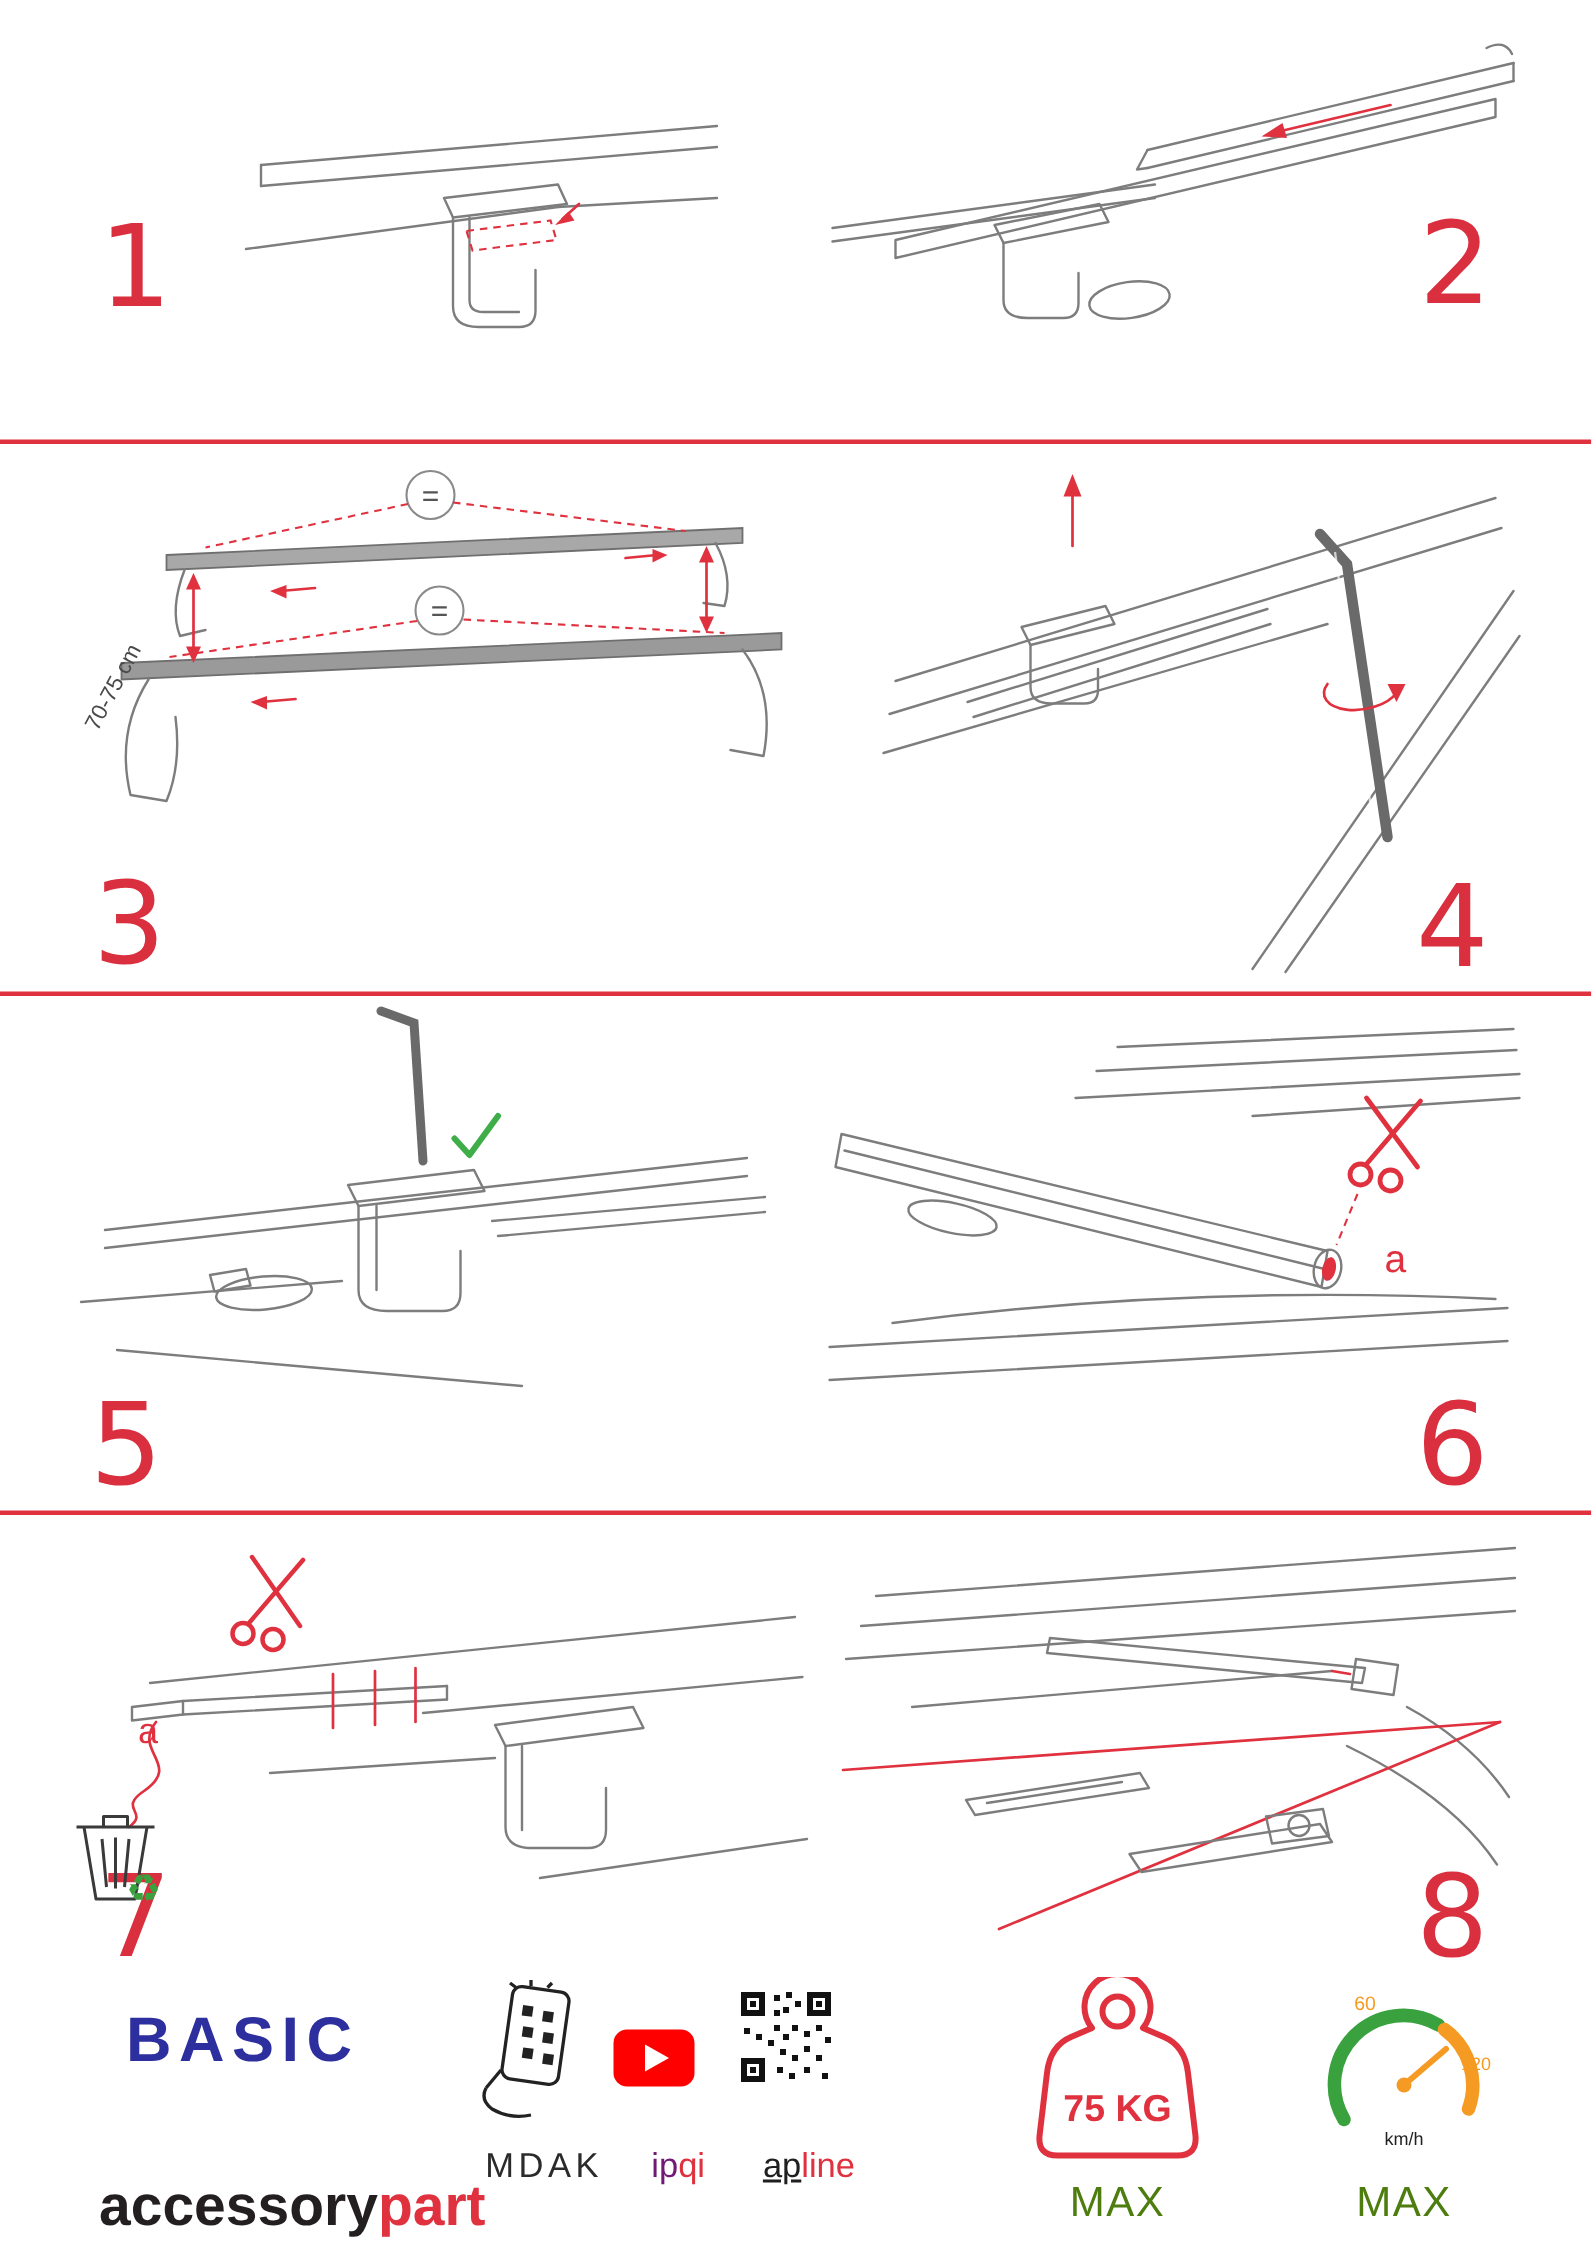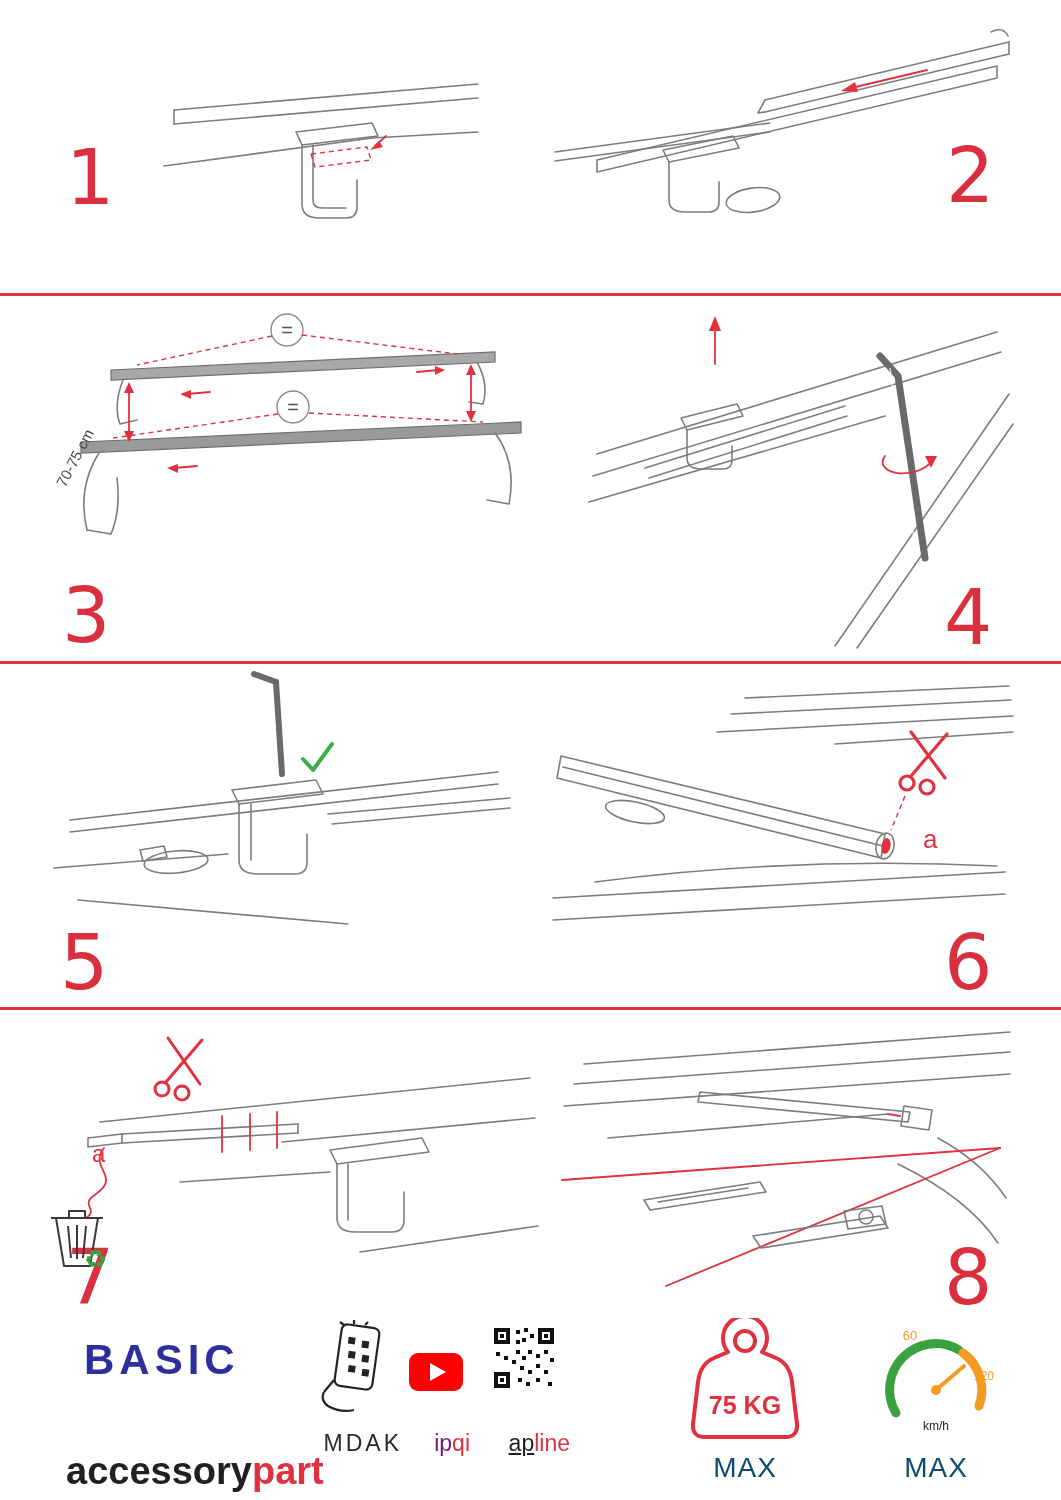--- a/index.html
+++ b/index.html
@@ -18,21 +18,21 @@
   .red-line { stroke:#e0313f; stroke-width:1.8; fill:none; stroke-linecap:round; }
   .red-dash { stroke:#e0313f; stroke-width:1.4; fill:none; stroke-dasharray:5 4; }
   .red-fill { fill:#e0313f; stroke:none; }
   .brand-title {
     position:absolute; left:84px; top:1336px; font-size:42px; font-weight:700;
     letter-spacing:5px; color:#2e2f9e; font-family:"Liberation Sans", sans-serif;
   }
   .brand-sub { position:absolute; left:66px; top:1422px; font-size:38px; font-weight:700; color:#231f20;margin-top:28px; }
   .red-text { color:#e0313f; }
   .logo-text { position:absolute; text-align:right; color:#2b2b2b; font-size:23px; }
-  .max-label { position:absolute; text-align:center; font-size:28px; color:#0c4a6e; letter-spacing:1px; }
+  .max-label { position:absolute; text-align:center; font-size:28px; color:#4d7c0f; letter-spacing:1px; }
 </style>
 </head>
 <body>
 
 <div class="page">
 
   <div class="step-number" style="left:66px; top:140px;">1</div>
   <div class="step-number" style="left:946px; top:138px;">2</div>
 
   <svg class="sketch" style="left:160px; top:68px;" width="330" height="215" viewBox="0 0 330 215">

